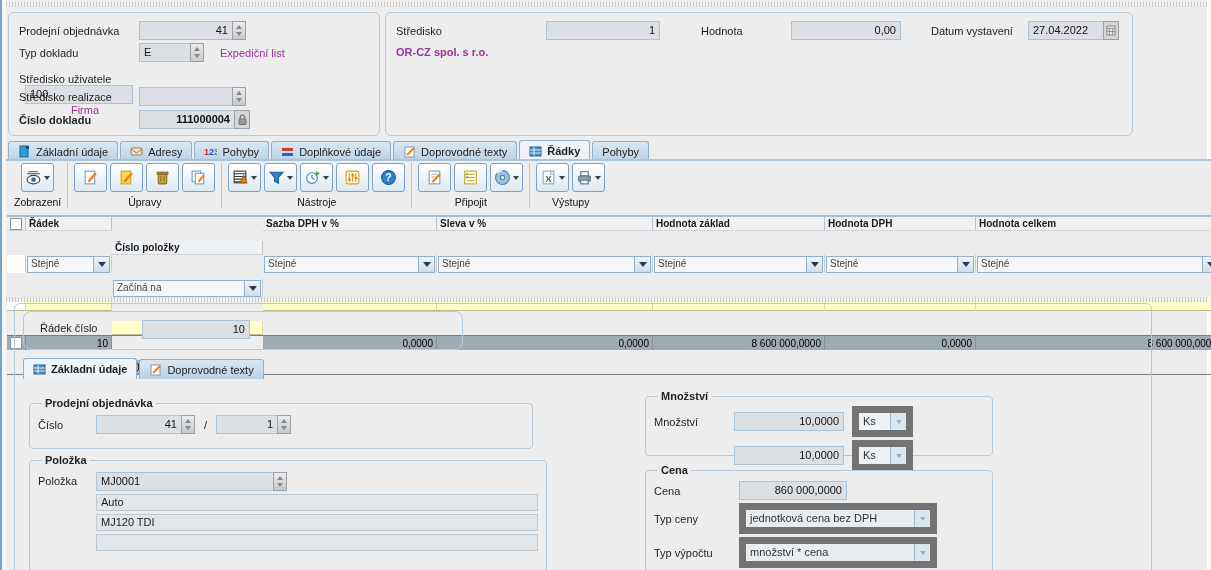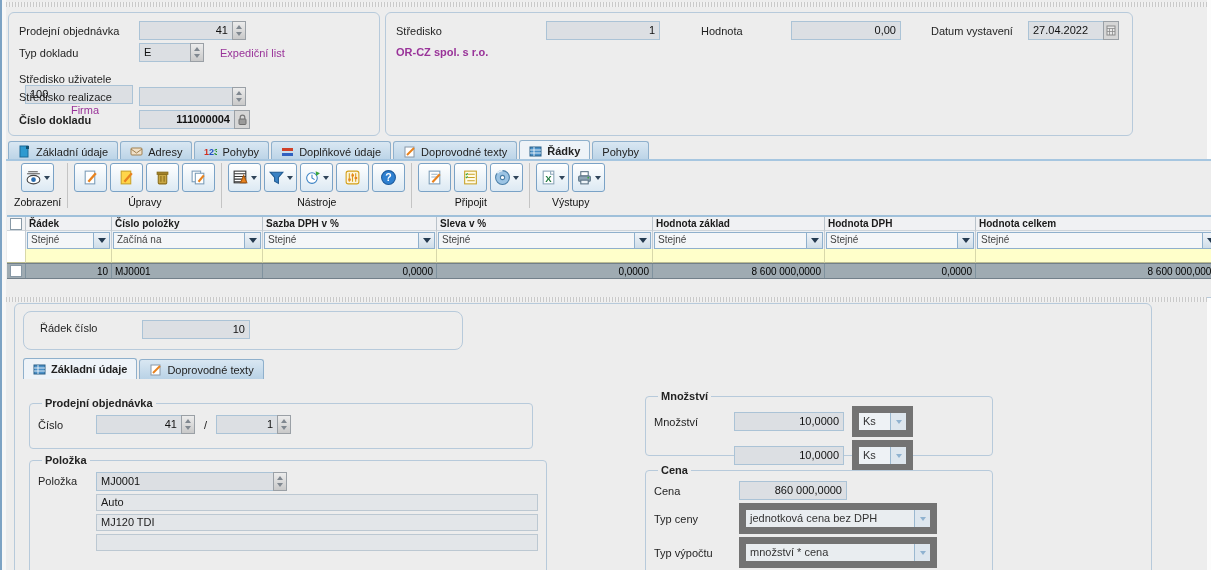--- a/index.html
+++ b/index.html
@@ -44,21 +44,21 @@
   .tbtns{display:flex;gap:3px;}
   .tbtn{height:27px;min-width:27px;display:flex;align-items:center;justify-content:center;gap:2px;
     border:1px solid #7aa2c6;border-radius:3px;background:linear-gradient(#ffffff,#dce9f3);padding:0 2px;cursor:pointer;}
   .tbtn svg{width:17px;height:17px;}
   .caret{width:0;height:0;border-left:3.5px solid transparent;border-right:3.5px solid transparent;border-top:4px solid #30455a;}
   .tlabel{font-size:10.5px;margin-top:4px;color:#111;}
   
   .grid{position:absolute;left:7px;top:215px;width:1204px;overflow:hidden;border-top:2px solid #9fc0da;}
   .trow{display:flex;}
   .cell{flex:none;box-sizing:border-box;overflow:hidden;white-space:nowrap;}
-  .w-cb{width:19px;} .w-c0{width:86px;} .w-c1{width:151px;} .w-c2{width:174px;}
+  .w-cb{width:19px;} .w-c0{width:86px;} .w-c1{width:151px;margin-top:24px;} .w-c2{width:174px;}
   .w-c3{width:216px;} .w-c4{width:172px;} .w-c5{width:151px;} .w-c6{width:245px;}
   .th{height:14px;font-weight:bold;font-size:10px;background:#f0f1f3;border-right:1px solid #b9c2ca;
     border-bottom:1px solid #cdd4da;display:flex;align-items:center;padding:0 3px;}
   .tops{height:18px;background:#eef1f4;border-right:1px solid #c4ccd4;display:flex;align-items:center;padding:1px;}
   .combo{flex:1;height:15px;display:flex;border:1px solid #8fb0cc;background:#f4f6f8;cursor:pointer;}
   .combo .ctxt{flex:1;padding:0 3px;font-size:10px;color:#444;line-height:14px;overflow:hidden;}
   .combo .arrbox{width:15px;background:linear-gradient(#f0f4f8,#cfdde9);border-left:1px solid #8fb0cc;
     display:flex;align-items:center;justify-content:center;}
   .combo .arrbox .tri-down{border-top-color:#243a50;border-left-width:4px;border-right-width:4px;border-top-width:5px;}
   .tyc{height:14px;background:#ffffca;border-right:1px solid #d8d8aa;border-bottom:1px solid #bcbc92;}

